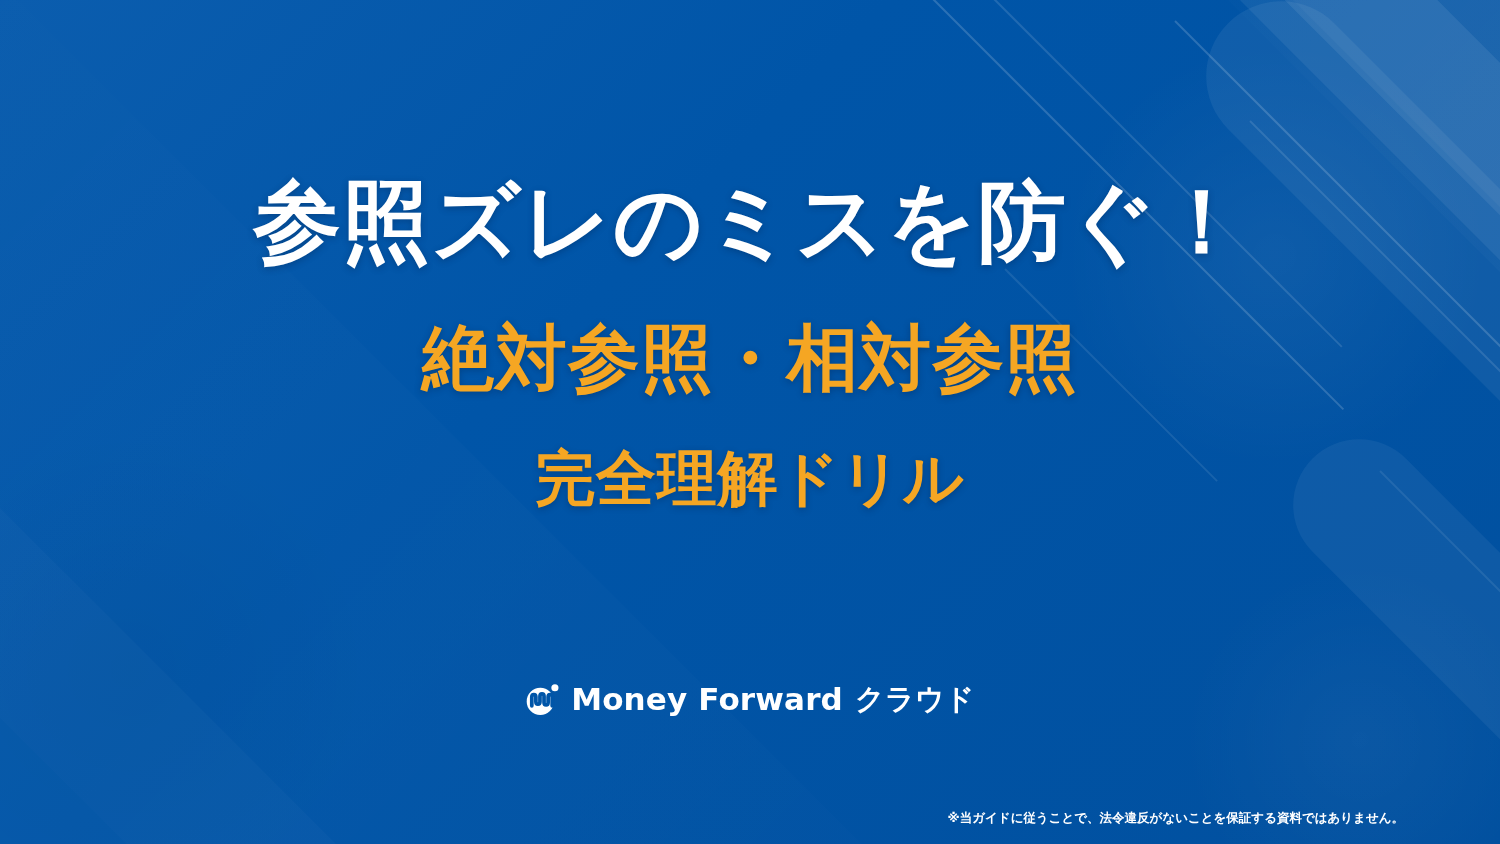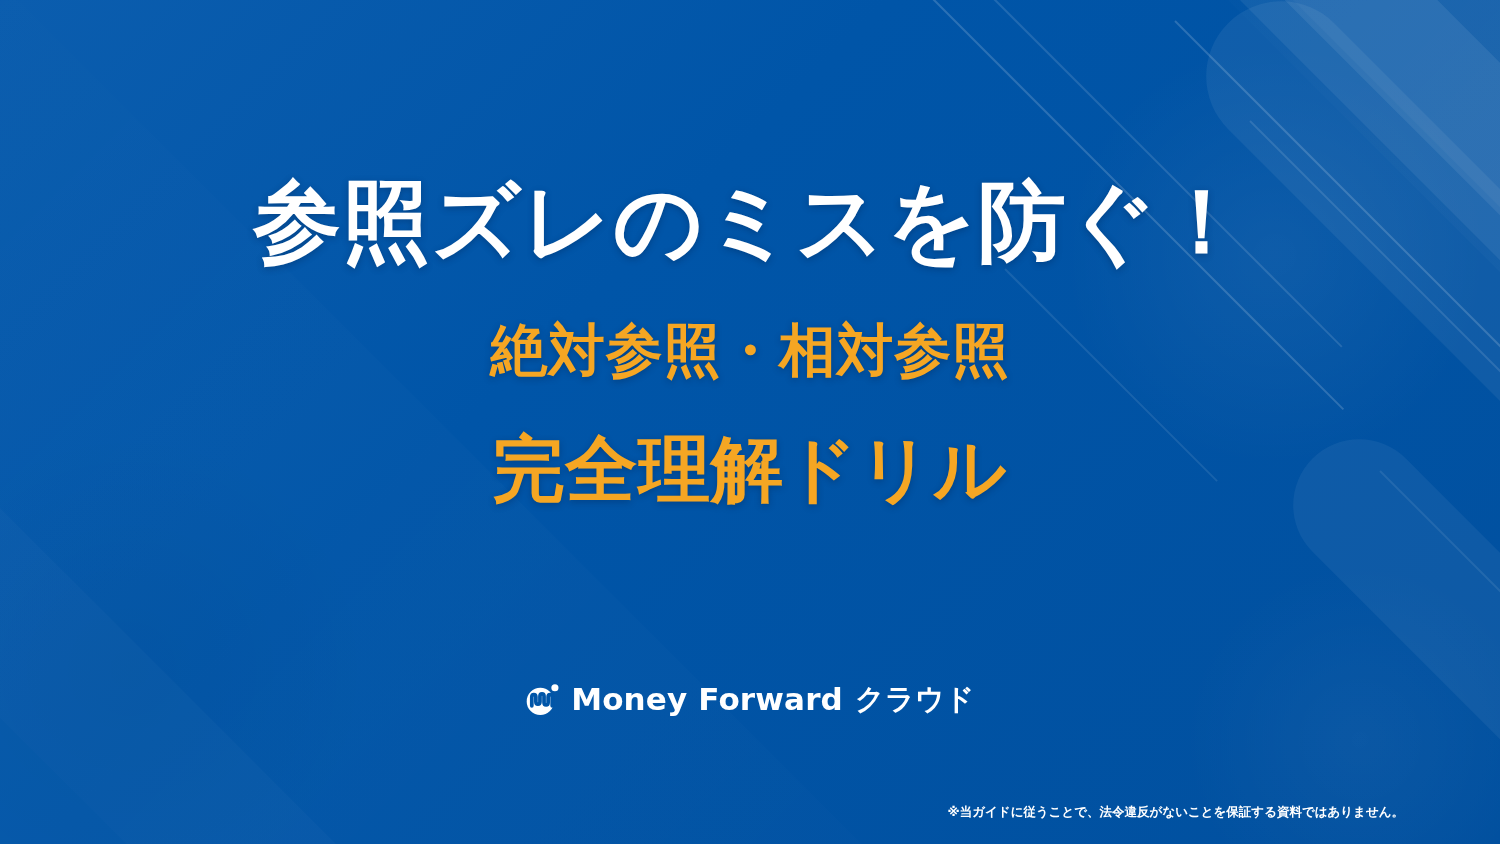--- a/index.html
+++ b/index.html
@@ -191,28 +191,28 @@
   }
 
   .line-1 {
     font-size: 88px;
     color: #ffffff;
     margin-bottom: 56px;
     text-shadow: 0 2px 7px rgba(0, 22, 58, 0.30);
   }
 
   .line-2 {
-    font-size: 57px;
+    font-size: 72px;
     color: #f5a623;
     margin-bottom: 54px;
     text-shadow: 0 2px 7px rgba(0, 22, 58, 0.30);
   }
 
   .line-3 {
-    font-size: 72px;
+    font-size: 60px;
     color: #f5a623;
     text-shadow: 0 2px 7px rgba(0, 22, 58, 0.30);
   }
 
   
   .logo-lockup {
     position: absolute;
     left: 0;
     top: 682px;
     width: 1500px;
@@ -247,21 +247,21 @@
     letter-spacing: 0.01em;
     white-space: nowrap;
     line-height: 1;
     margin-left: 0;
   }
 
   
   .disclaimer {
     position: absolute;
     right: 96px;
-    bottom: 22px;
+    bottom: 16px;
     text-align: left;
   }
 
   .disclaimer-line {
     font-family: "DejaVu Sans", "Liberation Sans", sans-serif;
     font-weight: 700;
     font-size: 12.5px;
     color: #ffffff;
     line-height: 1.62;
     white-space: nowrap;

